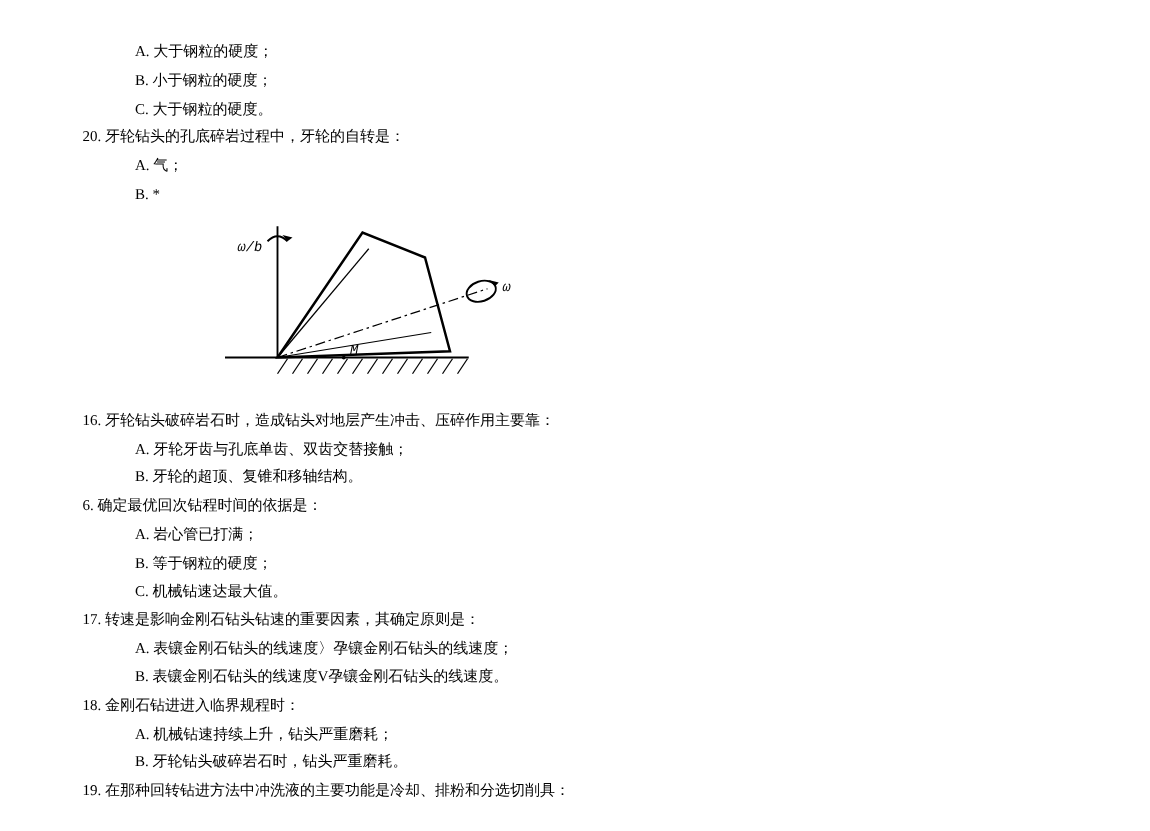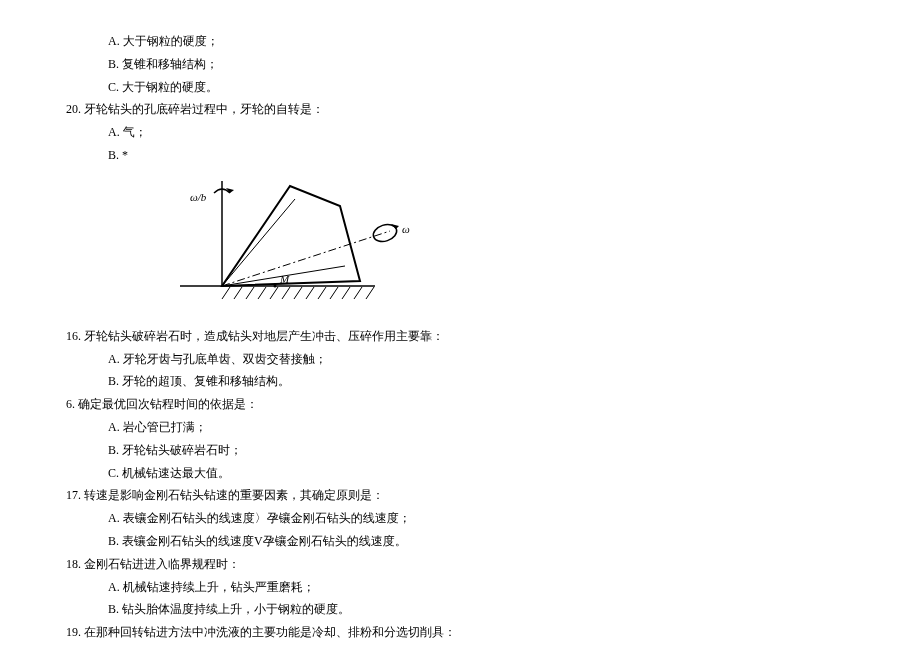--- a/index.html
+++ b/index.html
@@ -19,30 +19,31 @@
     }
     .option {
       padding-left: 48px;
     }
     .question {
       padding-left: 6px;
     }
     .diagram-container {
       padding-left: 100px;
       margin: 4px 0;
+      font-family: Liberation Mono, monospace;
     }
     svg {
       display: block;
     }
   </style>
 </head>
 <body>
 
 <div class="option">A.  大于钢粒的硬度；</div>
-<div class="option">B.  复锥和移轴结构；</div>
+<div class="option">B.  小于钢粒的硬度；</div>
 <div class="option">C.  大于钢粒的硬度。</div>
 
 <div class="question">20. 牙轮钻头的孔底碎岩过程中，牙轮的自转是：</div>
 <div class="option">A.  气；</div>
 <div class="option">B.  *</div>
 
 <div class="diagram-container">
   <svg width="260" height="150" viewBox="0 0 260 150">
 
     <line x1="62" y1="10" x2="62" y2="115" stroke="#000" stroke-width="1.5"></line>
@@ -85,24 +86,24 @@
     <line x1="62" y1="128" x2="215" y2="128" stroke="#000" stroke-width="0"></line>
   </svg>
 </div>
 
 <div class="question">16. 牙轮钻头破碎岩石时，造成钻头对地层产生冲击、压碎作用主要靠：</div>
 <div class="option">A.  牙轮牙齿与孔底单齿、双齿交替接触；</div>
 <div class="option">B.  牙轮的超顶、复锥和移轴结构。</div>
 
 <div class="question">6. 确定最优回次钻程时间的依据是：</div>
 <div class="option">A.  岩心管已打满；</div>
-<div class="option">B.  牙轮钻头破碎岩石时；</div>
+<div class="option">B.  等于钢粒的硬度；</div>
 <div class="option">C.  机械钻速达最大值。</div>
 
 <div class="question">17. 转速是影响金刚石钻头钻速的重要因素，其确定原则是：</div>
 <div class="option">A.  表镶金刚石钻头的线速度〉孕镶金刚石钻头的线速度；</div>
 <div class="option">B.  表镶金刚石钻头的线速度V孕镶金刚石钻头的线速度。</div>
 
 <div class="question">18. 金刚石钻进进入临界规程时：</div>
 <div class="option">A.  机械钻速持续上升，钻头严重磨耗；</div>
-<div class="option">B.  钻头胎体温度持续上升，小于钢粒的硬度。</div>
+<div class="option">B.  牙轮钻头破碎岩石时，钻头严重磨耗。</div>
 
 <div class="question">19. 在那种回转钻进方法中冲洗液的主要功能是冷却、排粉和分选切削具：</div>
 
 </body></html>

